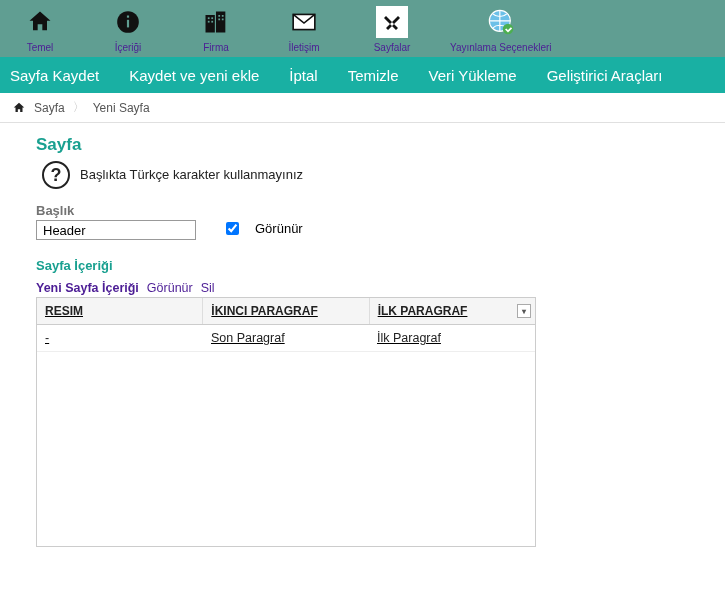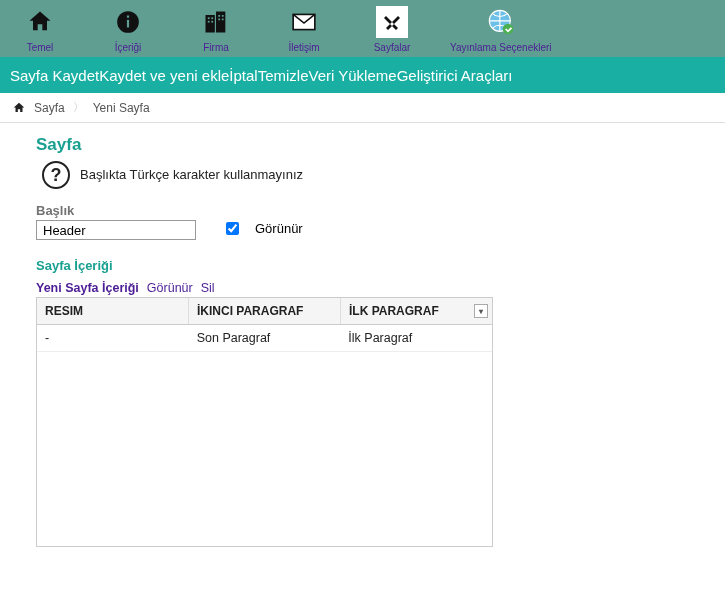--- a/index.html
+++ b/index.html
@@ -38,20 +38,21 @@
     background: #fff;
   }
   .topnav-item svg { display: block; }
   
   .actionbar {
     background: #19b0a3;
     display: flex;
     align-items: center;
     padding: 16px 10px;
     height: 36px;
+    gap: 30px;
   }
   .actionbar a {
     color: #fff;
     font-size: 15px;
     text-decoration: none;
     cursor: pointer;
   }
   
   .breadcrumb {
     display: flex;
@@ -132,25 +133,26 @@
     display: flex;
     gap: 8px;
     font-size: 12.5px;
     color: #4c1d95;
     margin-bottom: 2px;
   }
   .grid-toolbar span { cursor: pointer; }
   .grid-toolbar span:first-child { font-weight: bold; }
   .grid {
     border: 1px solid #ccc;
-    width: 457px;
+    width: 500px;
     height: 250px;
     display: flex;
     flex-direction: column;
     overflow: hidden;
+    text-decoration: underline;
   }
   .grid-head {
     display: flex;
     background: #f5f5f5;
     border-bottom: 1px solid #ccc;
   }
   .grid-head .col {
     flex: 1;
     padding: 6px 8px;
     font-weight: bold;

